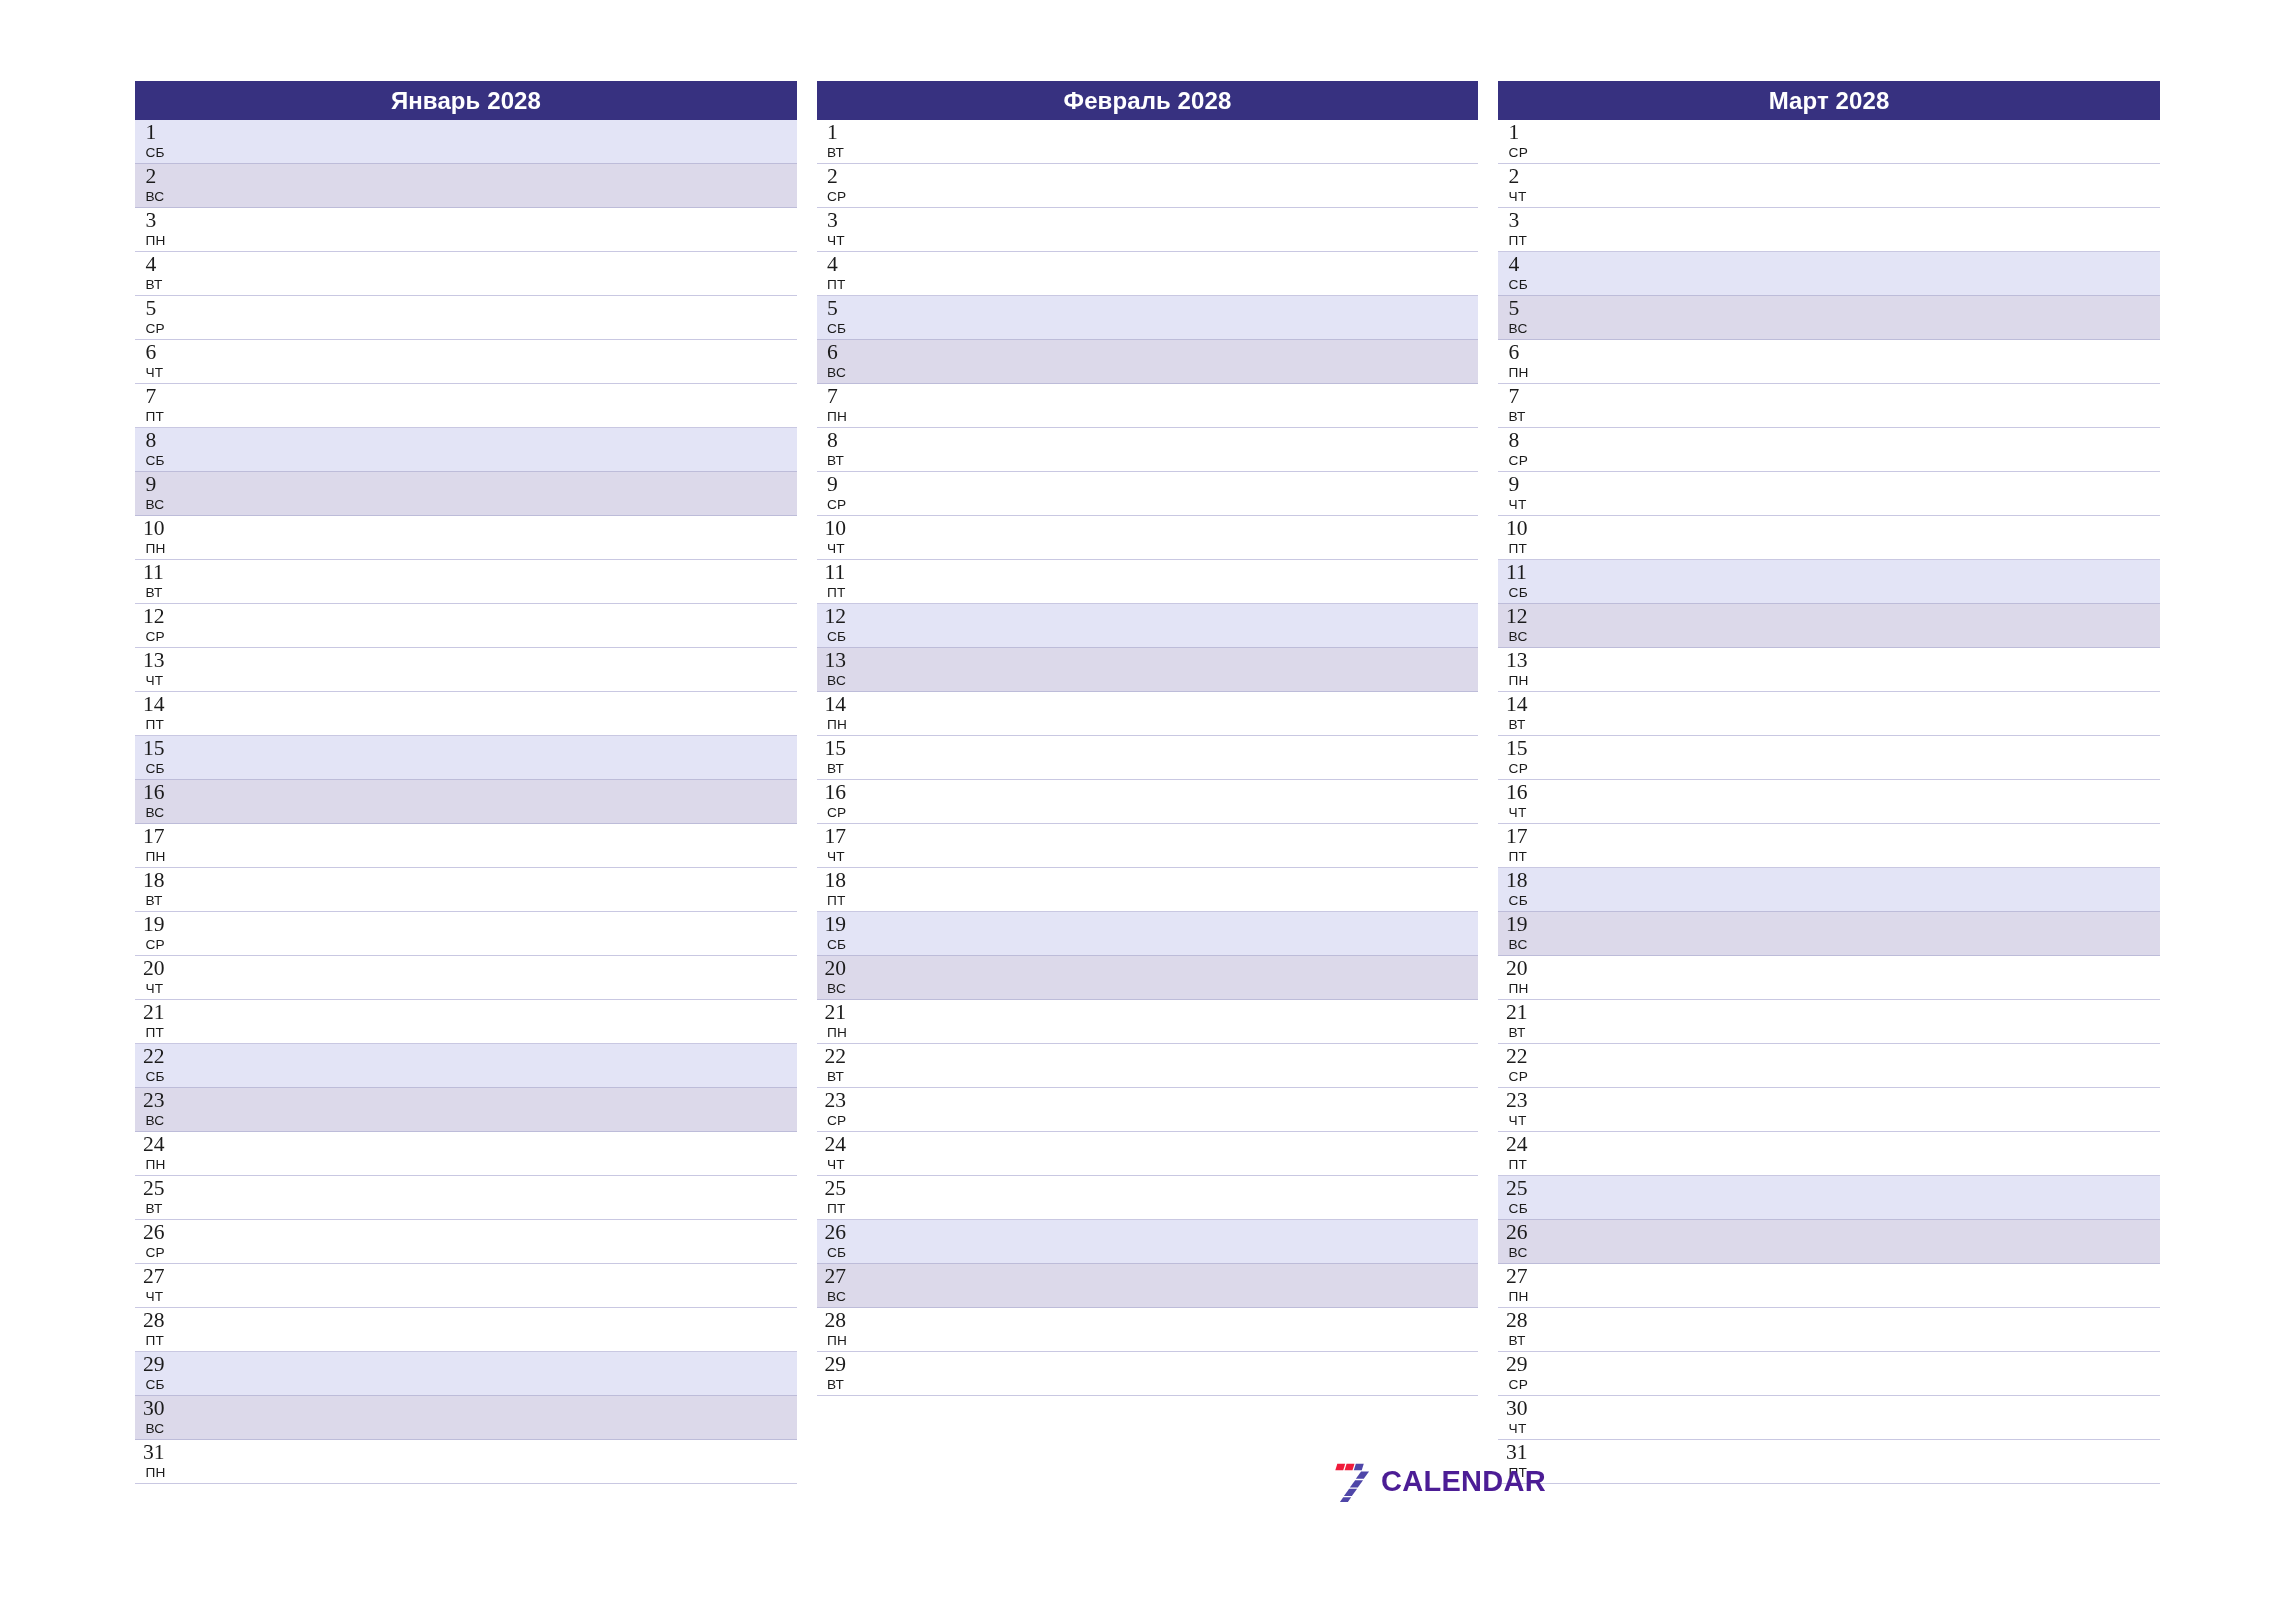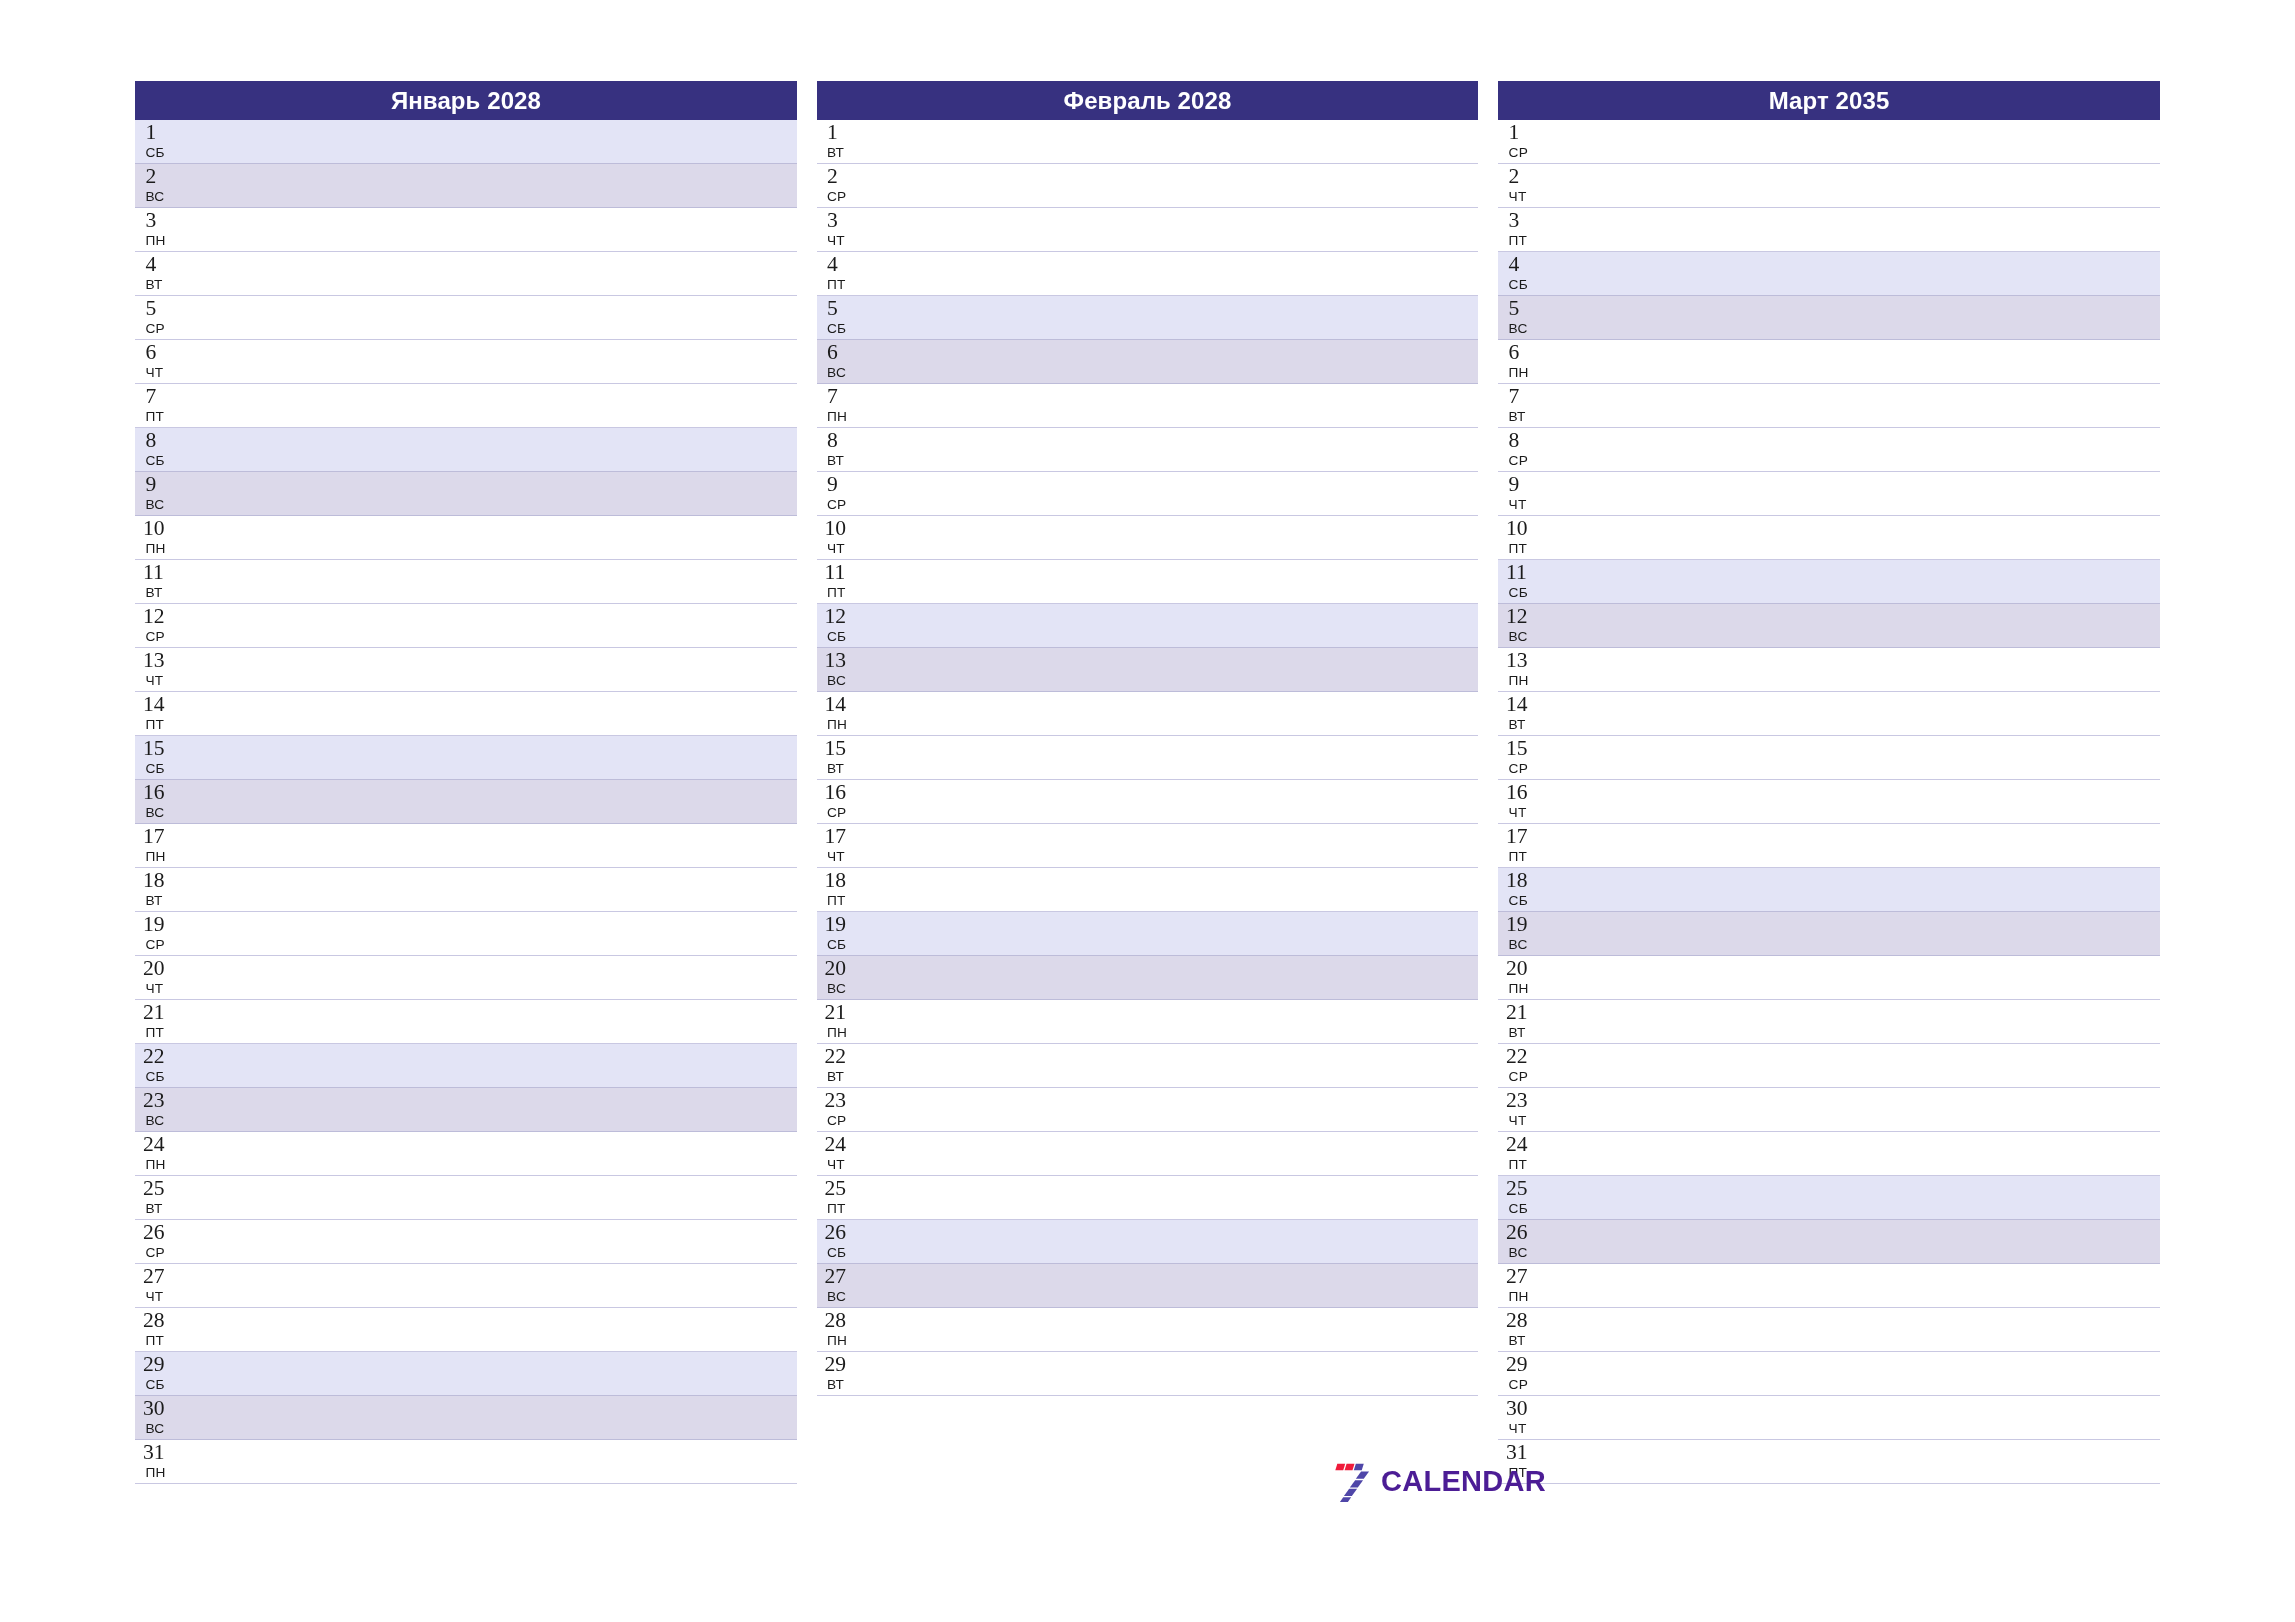--- a/index.html
+++ b/index.html
@@ -395,21 +395,21 @@
             <span class="day-wd">пн</span>
           </div>
           <div class="day-row">
             <span class="day-num w2">29</span>
             <span class="day-wd">вт</span>
           </div>
         </div>
     </section>
 
     <section class="month-col">
-      <div class="month-header">Март 2035</div>
+      <div class="month-header">Март 2028</div>
       <div class="days">
           <div class="day-row">
             <span class="day-num">1</span>
             <span class="day-wd">ср</span>
           </div>
           <div class="day-row">
             <span class="day-num">2</span>
             <span class="day-wd">чт</span>
           </div>
           <div class="day-row">

